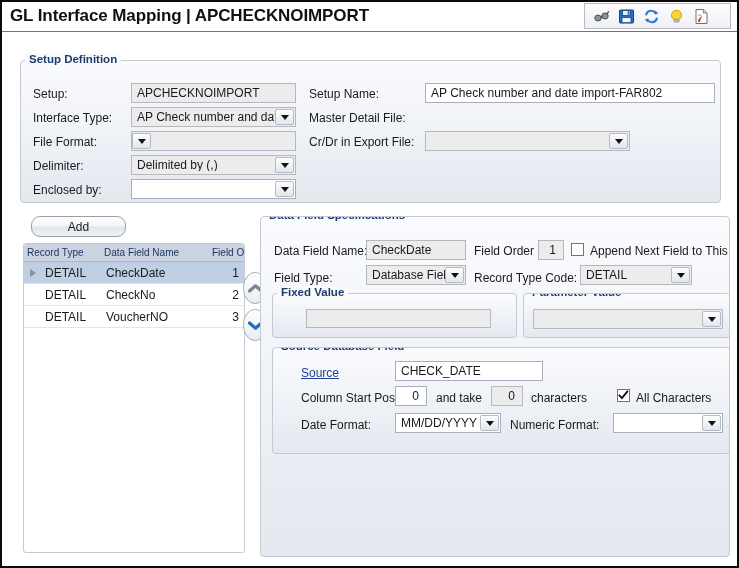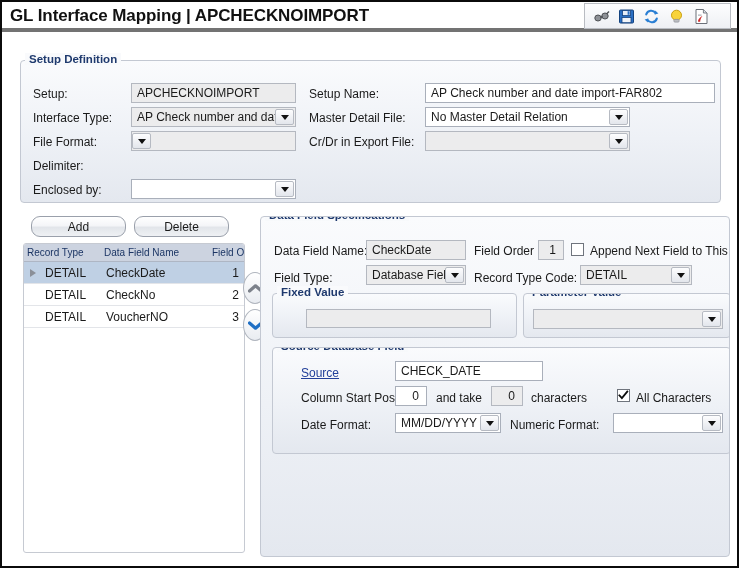--- a/index.html
+++ b/index.html
@@ -21,21 +21,21 @@
     background: #ffffff;
     overflow: hidden;
   }
 
   
   .titlebar {
     position: absolute;
     left: 0; top: 0;
     width: 735px; height: 30px;
     background: #ffffff;
-    border-bottom: 4px solid #737373;
+    border-bottom: 1px solid #737373;
     box-sizing: border-box;
   }
   .title-text {
     position: absolute;
     left: 8px; top: 4px;
     font-size: 17px;
     font-weight: bold;
     color: #111111;
     letter-spacing: -0.1px;
     white-space: nowrap;
@@ -322,51 +322,50 @@
           <i class="caret"></i>
         </span>
     </div>
 
     <div class="combo disabled" style="left:110px; top:70px; width:165px; height:20px;">
       <span class="cbtn">
           <i class="caret"></i>
         </span>
     </div>
 
+    <div class="combo disabled" style="left:110px; top:94px; width:165px; height:20px;">
+      <span class="cval">Delimited by (,)</span>
+      <span class="cbtn">
+          <i class="caret"></i>
+        </span>
+    </div>
 
     <div class="combo" style="left:110px; top:118px; width:165px; height:20px;">
       <span class="cval"></span>
       <span class="cbtn">
           <i class="caret"></i>
         </span>
     </div>
 
     <span class="lbl" style="left:288px; top:26px;">Setup Name:</span>
     <span class="lbl" style="left:288px; top:50px;">Master Detail File:</span>
     <span class="lbl" style="left:288px; top:74px;">Cr/Dr in Export File:</span>
 
     <div class="fld" style="left:404px; top:22px; width:290px; height:20px;">AP Check number and date import-FAR802</div>
 
-    <div class="combo" style="left:404px; top:46px; width:205px; height:20px;">
-      <span class="cval">No Master Detail Relation</span>
-      <span class="cbtn">
-          <i class="caret"></i>
-        </span>
-    </div>
 
     <div class="combo disabled" style="left:404px; top:70px; width:205px; height:20px;">
       <span class="cval"></span>
       <span class="cbtn">
           <i class="caret"></i>
         </span>
     </div>
   </div>
 
   <div class="btn" style="left:29px; top:214px; width:95px; height:21px;">Add</div>
-  <div class="btn" style="left:132px; top:214px; width:95px; height:21px;">Delete</div>
 
   <div class="grid-panel" style="left:21px; top:241px; width:222px; height:310px;">
     <div class="grid-head">
       <span class="gh" style="flex:0 0 80px; padding-left:3px;">Record Type</span>
       <span class="gh" style="flex:0 0 108px;">Data Field Name</span>
       <span class="gh" style="flex:1 1 auto;">Field Or</span>
     </div>
 
     <div class="grow sel">
       <span class="gcell gc-ind">

